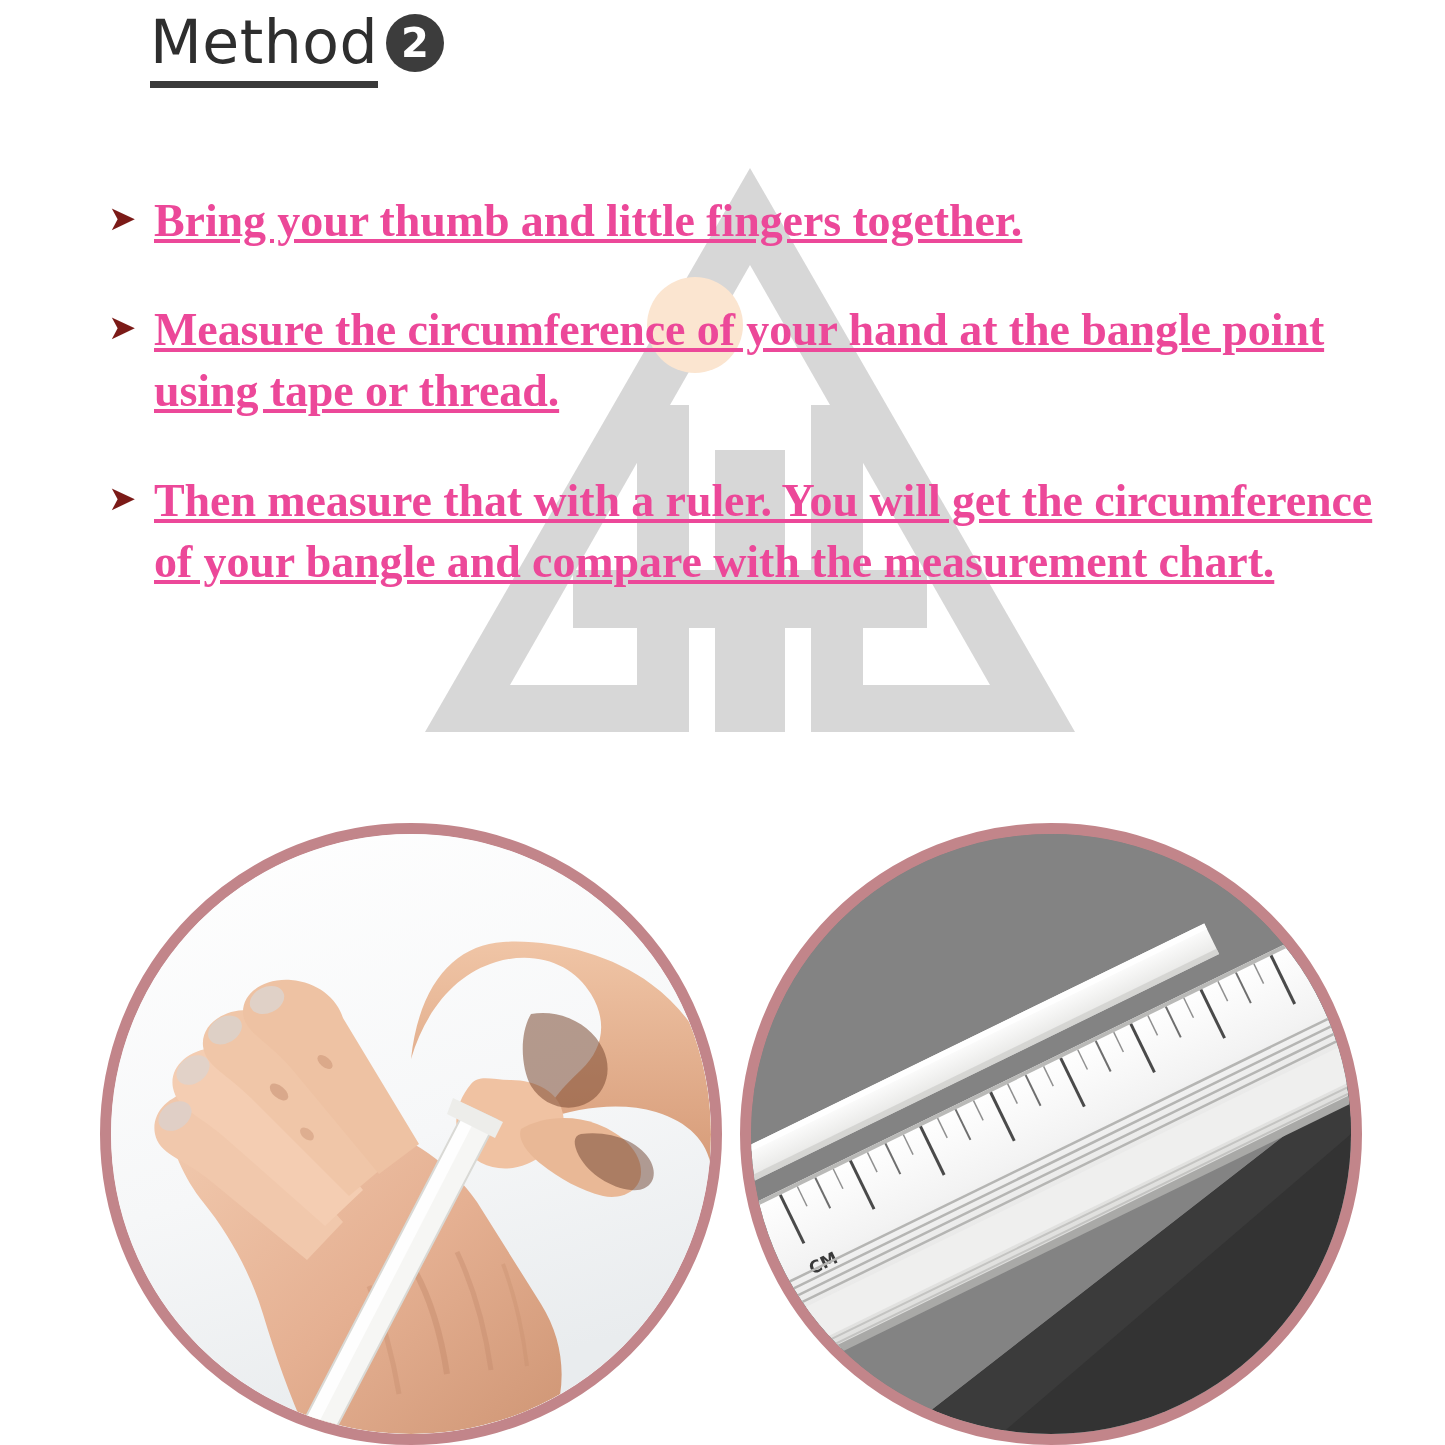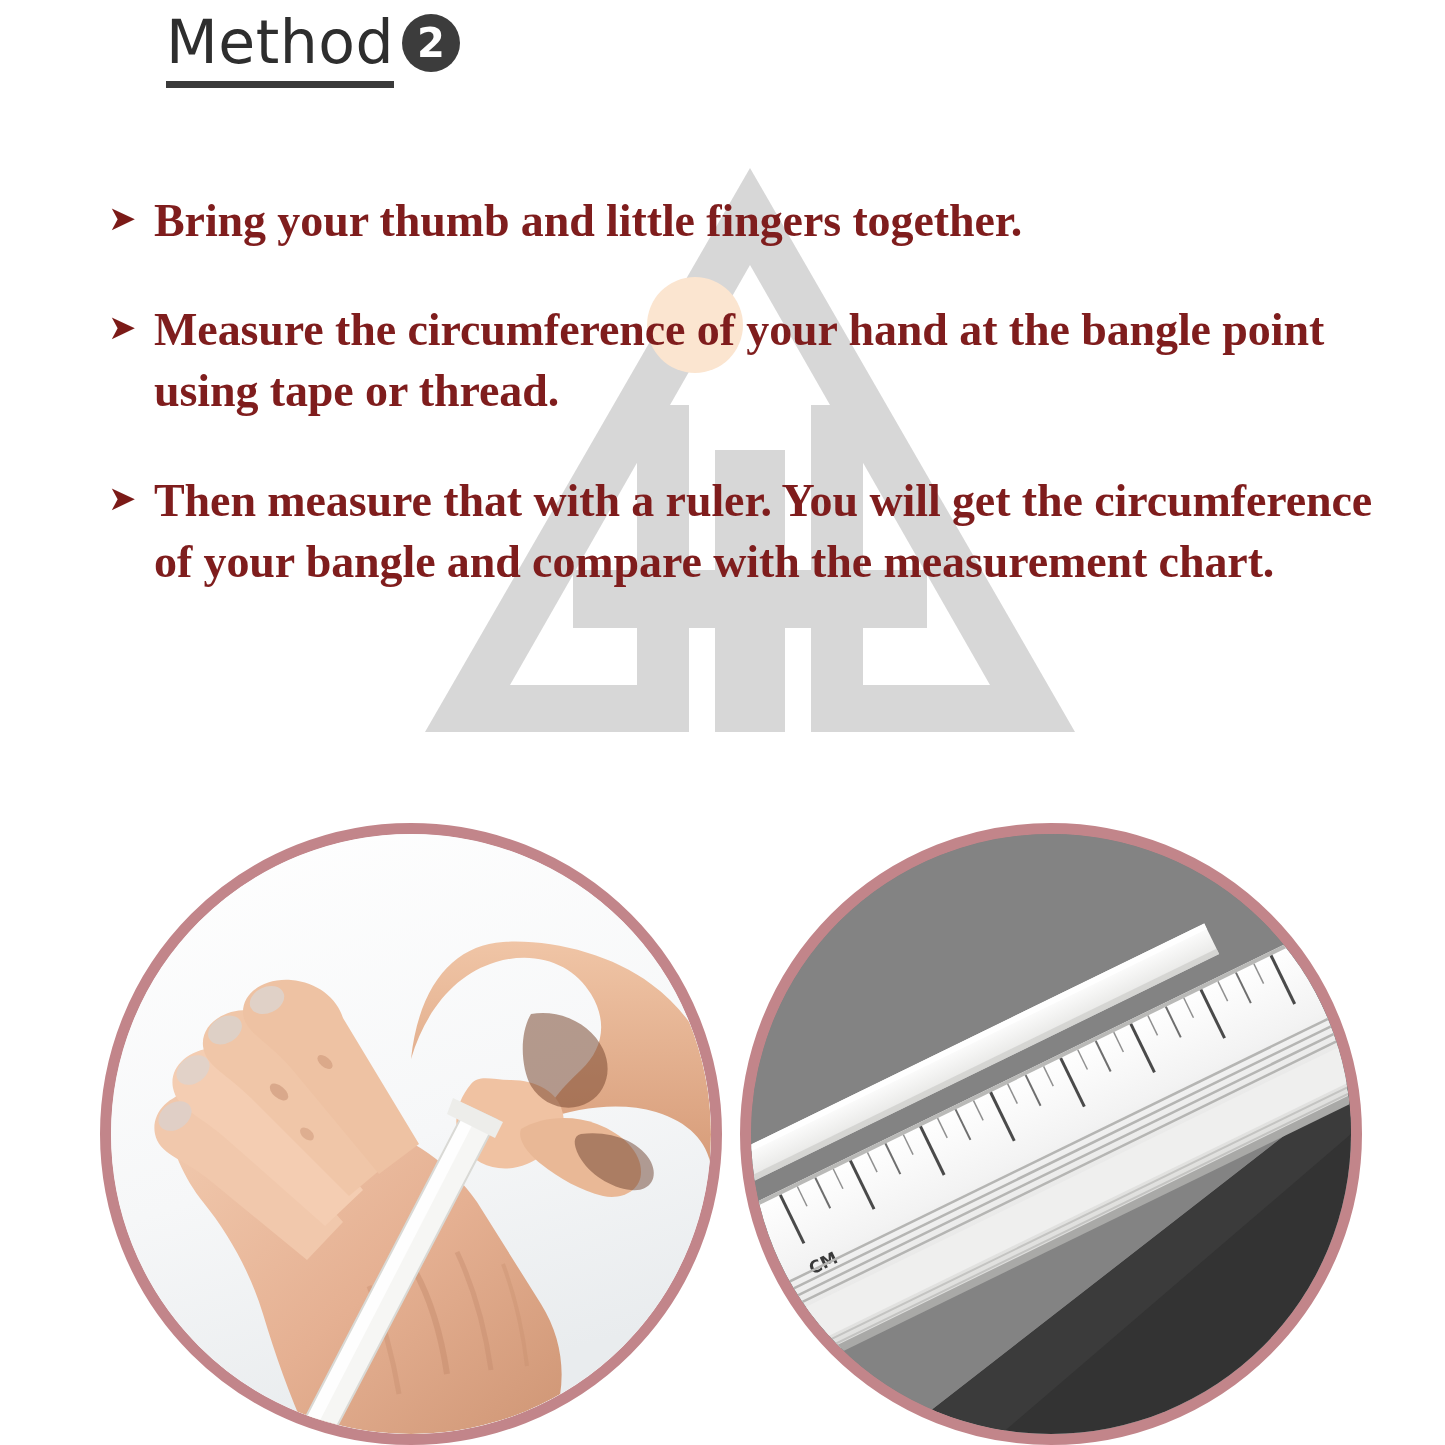--- a/index.html
+++ b/index.html
@@ -32,21 +32,20 @@
 
   
   .header {
     position: absolute;
     left: 150px;
     top: 12px;
     z-index: 3;
     display: flex;
     align-items: center;
     gap: 8px;
-    margin-left: 16px;
   }
   .header-title {
     font-family: "DejaVu Sans", "Liberation Sans", sans-serif;
     font-size: 60px;
     font-weight: 400;
     color: #2e2e2e;
     letter-spacing: 0.5px;
     line-height: 1;
     border-bottom: 7px solid #3a3a3a;
     padding-bottom: 9px;
@@ -86,23 +85,24 @@
     padding-top: 12px;
     color: #7b1a17;
     font-size: 34px;
     line-height: 1;
   }
   .instruction-text {
     flex: 1 1 auto;
     font-family: "Liberation Serif", "DejaVu Serif", serif;
     font-size: 46px;
     font-weight: 700;
-    color: #7f1d1d;
+    color: #ec4899;
     line-height: 1.33;
     letter-spacing: -0.1px;
+    text-decoration: underline;
   }
 
   
   .photos {
     position: absolute;
     left: 0;
     top: 805px;
     width: 1445px;
     height: 640px;
     z-index: 2;

